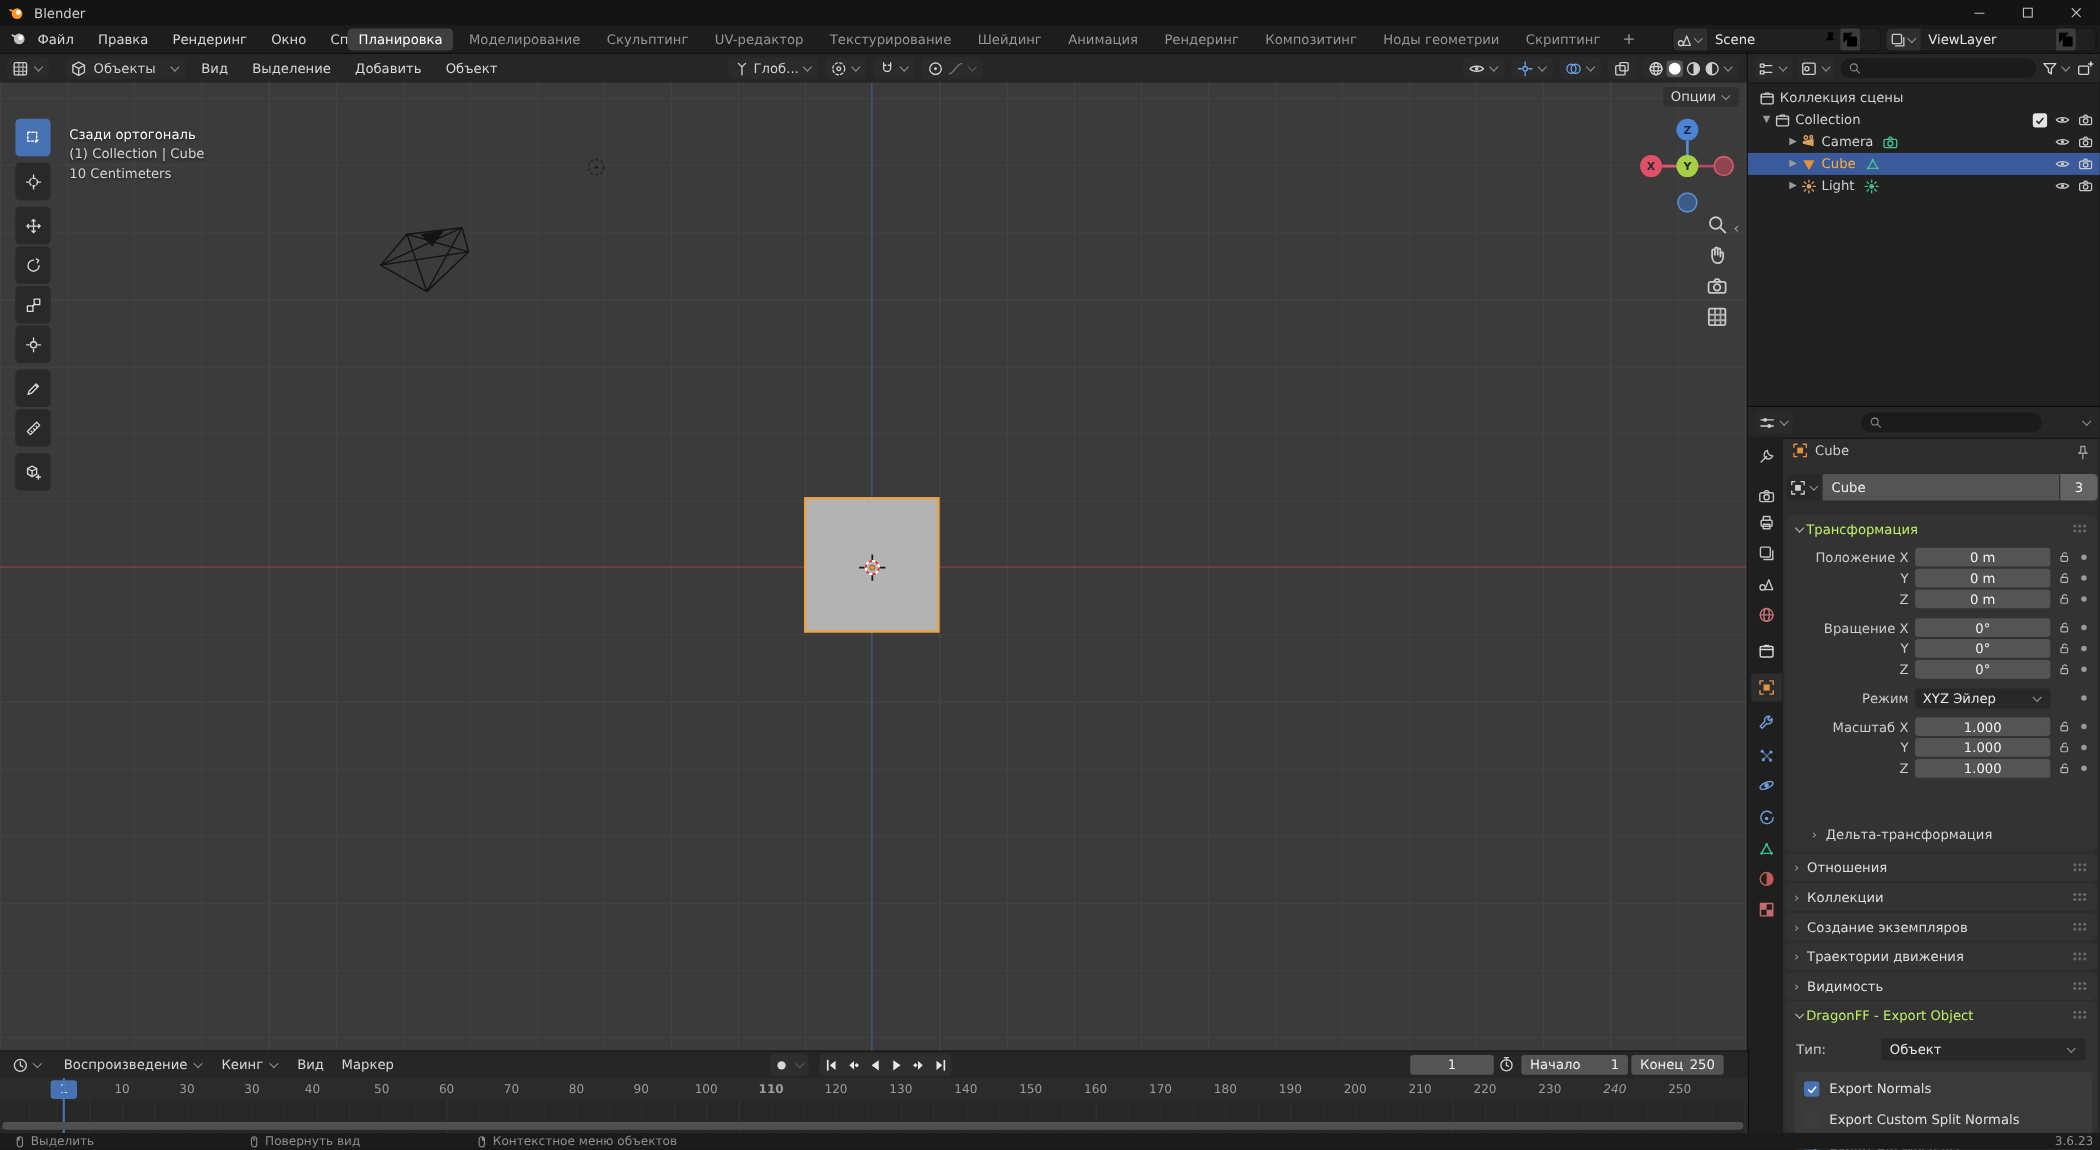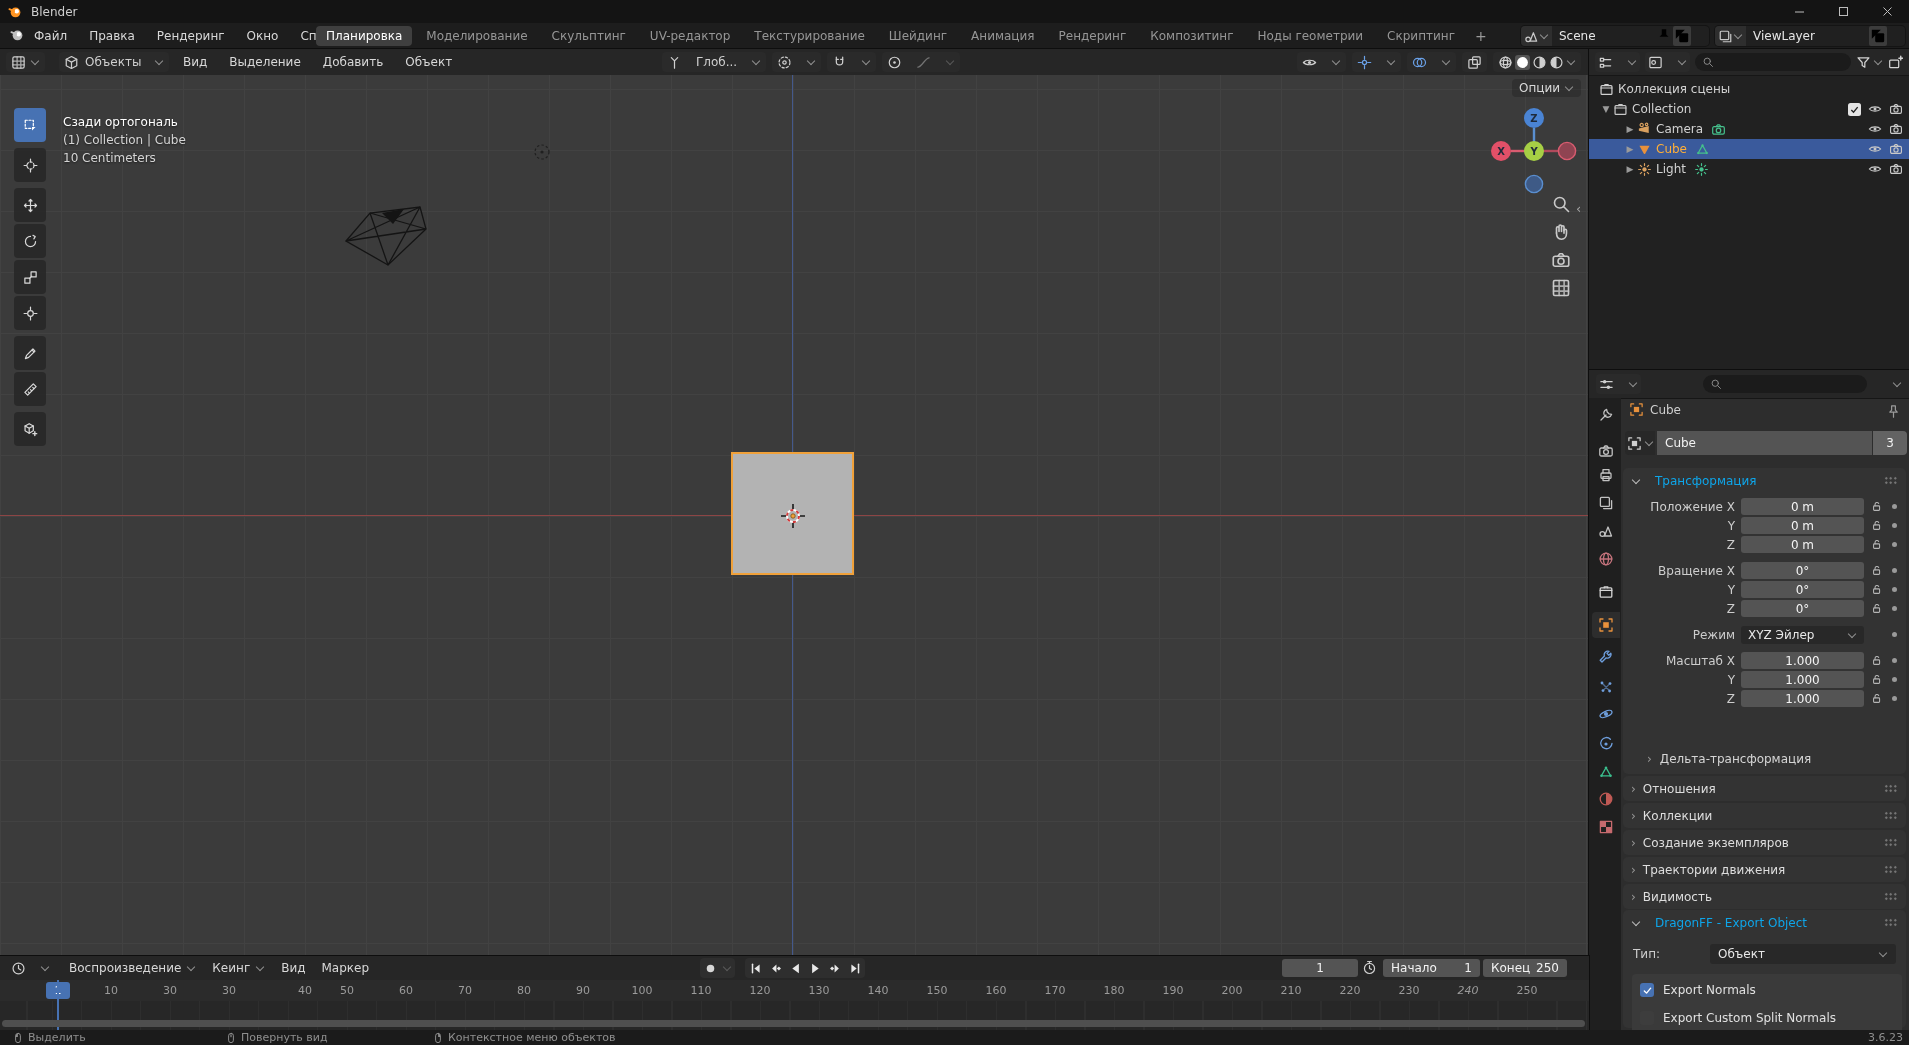--- a/index.html
+++ b/index.html
@@ -25,21 +25,21 @@
   .tab.active{background:#3f3f3f;color:#fff;}
   #add-ws{color:#9a9a9a;padding:0 6px;font-size:14px;}
   .idwidget{position:absolute;top:3px;height:20px;background:#202020;border-radius:4px;display:flex;align-items:center;
             box-shadow:0 0 0 1px #141414;}
   .idwidget .chunk{height:20px;display:flex;align-items:center;padding:0 3px;background:#2e2e2e;border-radius:4px 0 0 4px;color:#c9c9c9;}
   .idwidget .txt{flex:1;padding:0 7px;color:#e6e6e6;}
   .idwidget .mini{width:18px;display:flex;justify-content:center;color:#9a9a9a;}
   .idwidget .mini.hl{background:#3c3c3c;height:20px;align-items:center;display:flex;border-radius:2px;color:#d0d0d0;}
   
   .edhead{background:#262626;box-shadow:0 1px 0 #161616;}
-  .pill{background:#2a2a2a;border-radius:4px;height:20px;display:flex;align-items:center;padding:0 5px;gap:14px;color:#cfcfcf;}
+  .pill{background:#2a2a2a;border-radius:4px;height:20px;display:flex;align-items:center;padding:0 5px;gap:3px;color:#cfcfcf;}
   .menu-item{color:#d8d8d8;white-space:nowrap;}
   
   #vp{left:0;top:49px;width:1589px;height:907px;outline:1px solid #0e0e0e;}
   #vp-header{position:absolute;left:0;top:0;width:100%;height:26px;}
   #vph-left{position:absolute;left:6px;top:3px;display:flex;align-items:center;gap:14px;}
   #vph-center{position:absolute;left:662px;top:3px;display:flex;align-items:center;gap:6px;}
   #vph-right{position:absolute;right:8px;top:3px;display:flex;align-items:center;gap:6px;color:#c3c3c3;}
   #vp-canvas{position:absolute;left:0;top:26px;width:1589px;height:881px;background:#3b3b3b;
      background-image:repeating-linear-gradient(to right,#424242 0 1px,transparent 1px 61px),
                       repeating-linear-gradient(to bottom,#424242 0 1px,transparent 1px 61px);
@@ -83,21 +83,21 @@
   .ptab.active{background:#2d2d2d;}
   .ptab .ic{width:16px;height:16px;}
   #props-body{position:absolute;left:32px;top:28px;right:0;bottom:0;}
   #breadcrumb{position:absolute;left:8px;top:4px;display:flex;align-items:center;gap:6px;color:#cfcfcf;}
   #pin{position:absolute;right:8px;top:6px;color:#9a9a9a;}
   #name-row{position:absolute;left:4px;top:32px;right:2px;height:26px;display:flex;align-items:center;}
   #name-dd{width:30px;height:24px;background:#282828;border-radius:4px 0 0 4px;display:flex;align-items:center;justify-content:center;gap:2px;color:#cfcfcf;}
   #name-field{flex:1;height:24px;background:#545454;margin-left:2px;display:flex;align-items:center;padding:0 8px;color:#f2f2f2;}
   #name-users{width:34px;height:24px;background:#636363;border-radius:0 4px 4px 0;margin-left:1px;display:flex;align-items:center;justify-content:center;color:#f2f2f2;}
   .panelbox{position:absolute;left:2px;right:3px;background:#333333;border-radius:5px;}
-  .panel-head{height:25px;display:flex;align-items:center;padding:0 8px;gap:14px;color:#0ea5e9;}
+  .panel-head{height:25px;display:flex;align-items:center;padding:0 8px;gap:1px;color:#bef264;}
   .dots{width:14px;height:9px;margin-left:auto;
         background-image:radial-gradient(circle,#7b7b7b 1px,transparent 1.3px);background-size:4.5px 4.5px;}
   .trow{position:absolute;height:17px;display:flex;align-items:center;}
   .trow .tlabel{width:104px;text-align:right;color:#cdcdcd;flex:0 0 auto;}
   .tfield{width:123px;height:17px;background:#545454;border-radius:3px;margin-left:6px;display:flex;align-items:center;justify-content:center;color:#f4f4f4;}
   .tdrop{width:123px;height:18px;background:#282828;border-radius:3px;margin-left:6px;display:flex;align-items:center;padding:0 7px;color:#e8e8e8;box-sizing:border-box;}
   .tdrop .chv{margin-left:auto;}
   .lock{margin-left:6px;color:#b5b5b5;}
   .adot{width:5px;height:5px;border-radius:50%;background:#9a9a9a;margin-left:9px;}
   .sectrow{position:absolute;left:2px;right:3px;height:25px;background:#333333;border-radius:5px;
@@ -1194,28 +1194,28 @@
     <div class="tl-field" style="left:1483px;width:84px;">
       <span>Конец</span>
         <span>250</span>
     </div>
   </div>
   <div id="tl-ruler">
     <div id="frame-pill" style="left:58px;">1</div>
   <span class="tick" style="left:111px;">10</span>
       <span class="tick" style="left:170px;">30</span>
       <span class="tick" style="left:229px;">30</span>
-      <span class="tick" style="left:305px;text-align:right;">40</span>
+      <span class="tick" style="left:284px;text-align:right;">40</span>
       <span class="tick" style="left:347px;">50</span>
       <span class="tick" style="left:406px;">60</span>
       <span class="tick" style="left:465px;">70</span>
       <span class="tick" style="left:524px;">80</span>
       <span class="tick" style="left:583px;">90</span>
       <span class="tick" style="left:642px;">100</span>
-      <span class="tick" style="left:701px;">110</span>
+      <span class="tick" style="left:701px;font-weight:bold;">110</span>
       <span class="tick" style="left:760px;">120</span>
       <span class="tick" style="left:819px;">130</span>
       <span class="tick" style="left:878px;">140</span>
       <span class="tick" style="left:937px;">150</span>
       <span class="tick" style="left:996px;">160</span>
       <span class="tick" style="left:1055px;">170</span>
       <span class="tick" style="left:1114px;">180</span>
       <span class="tick" style="left:1173px;">190</span>
       <span class="tick" style="left:1232px;">200</span>
       <span class="tick" style="left:1291px;">210</span>

